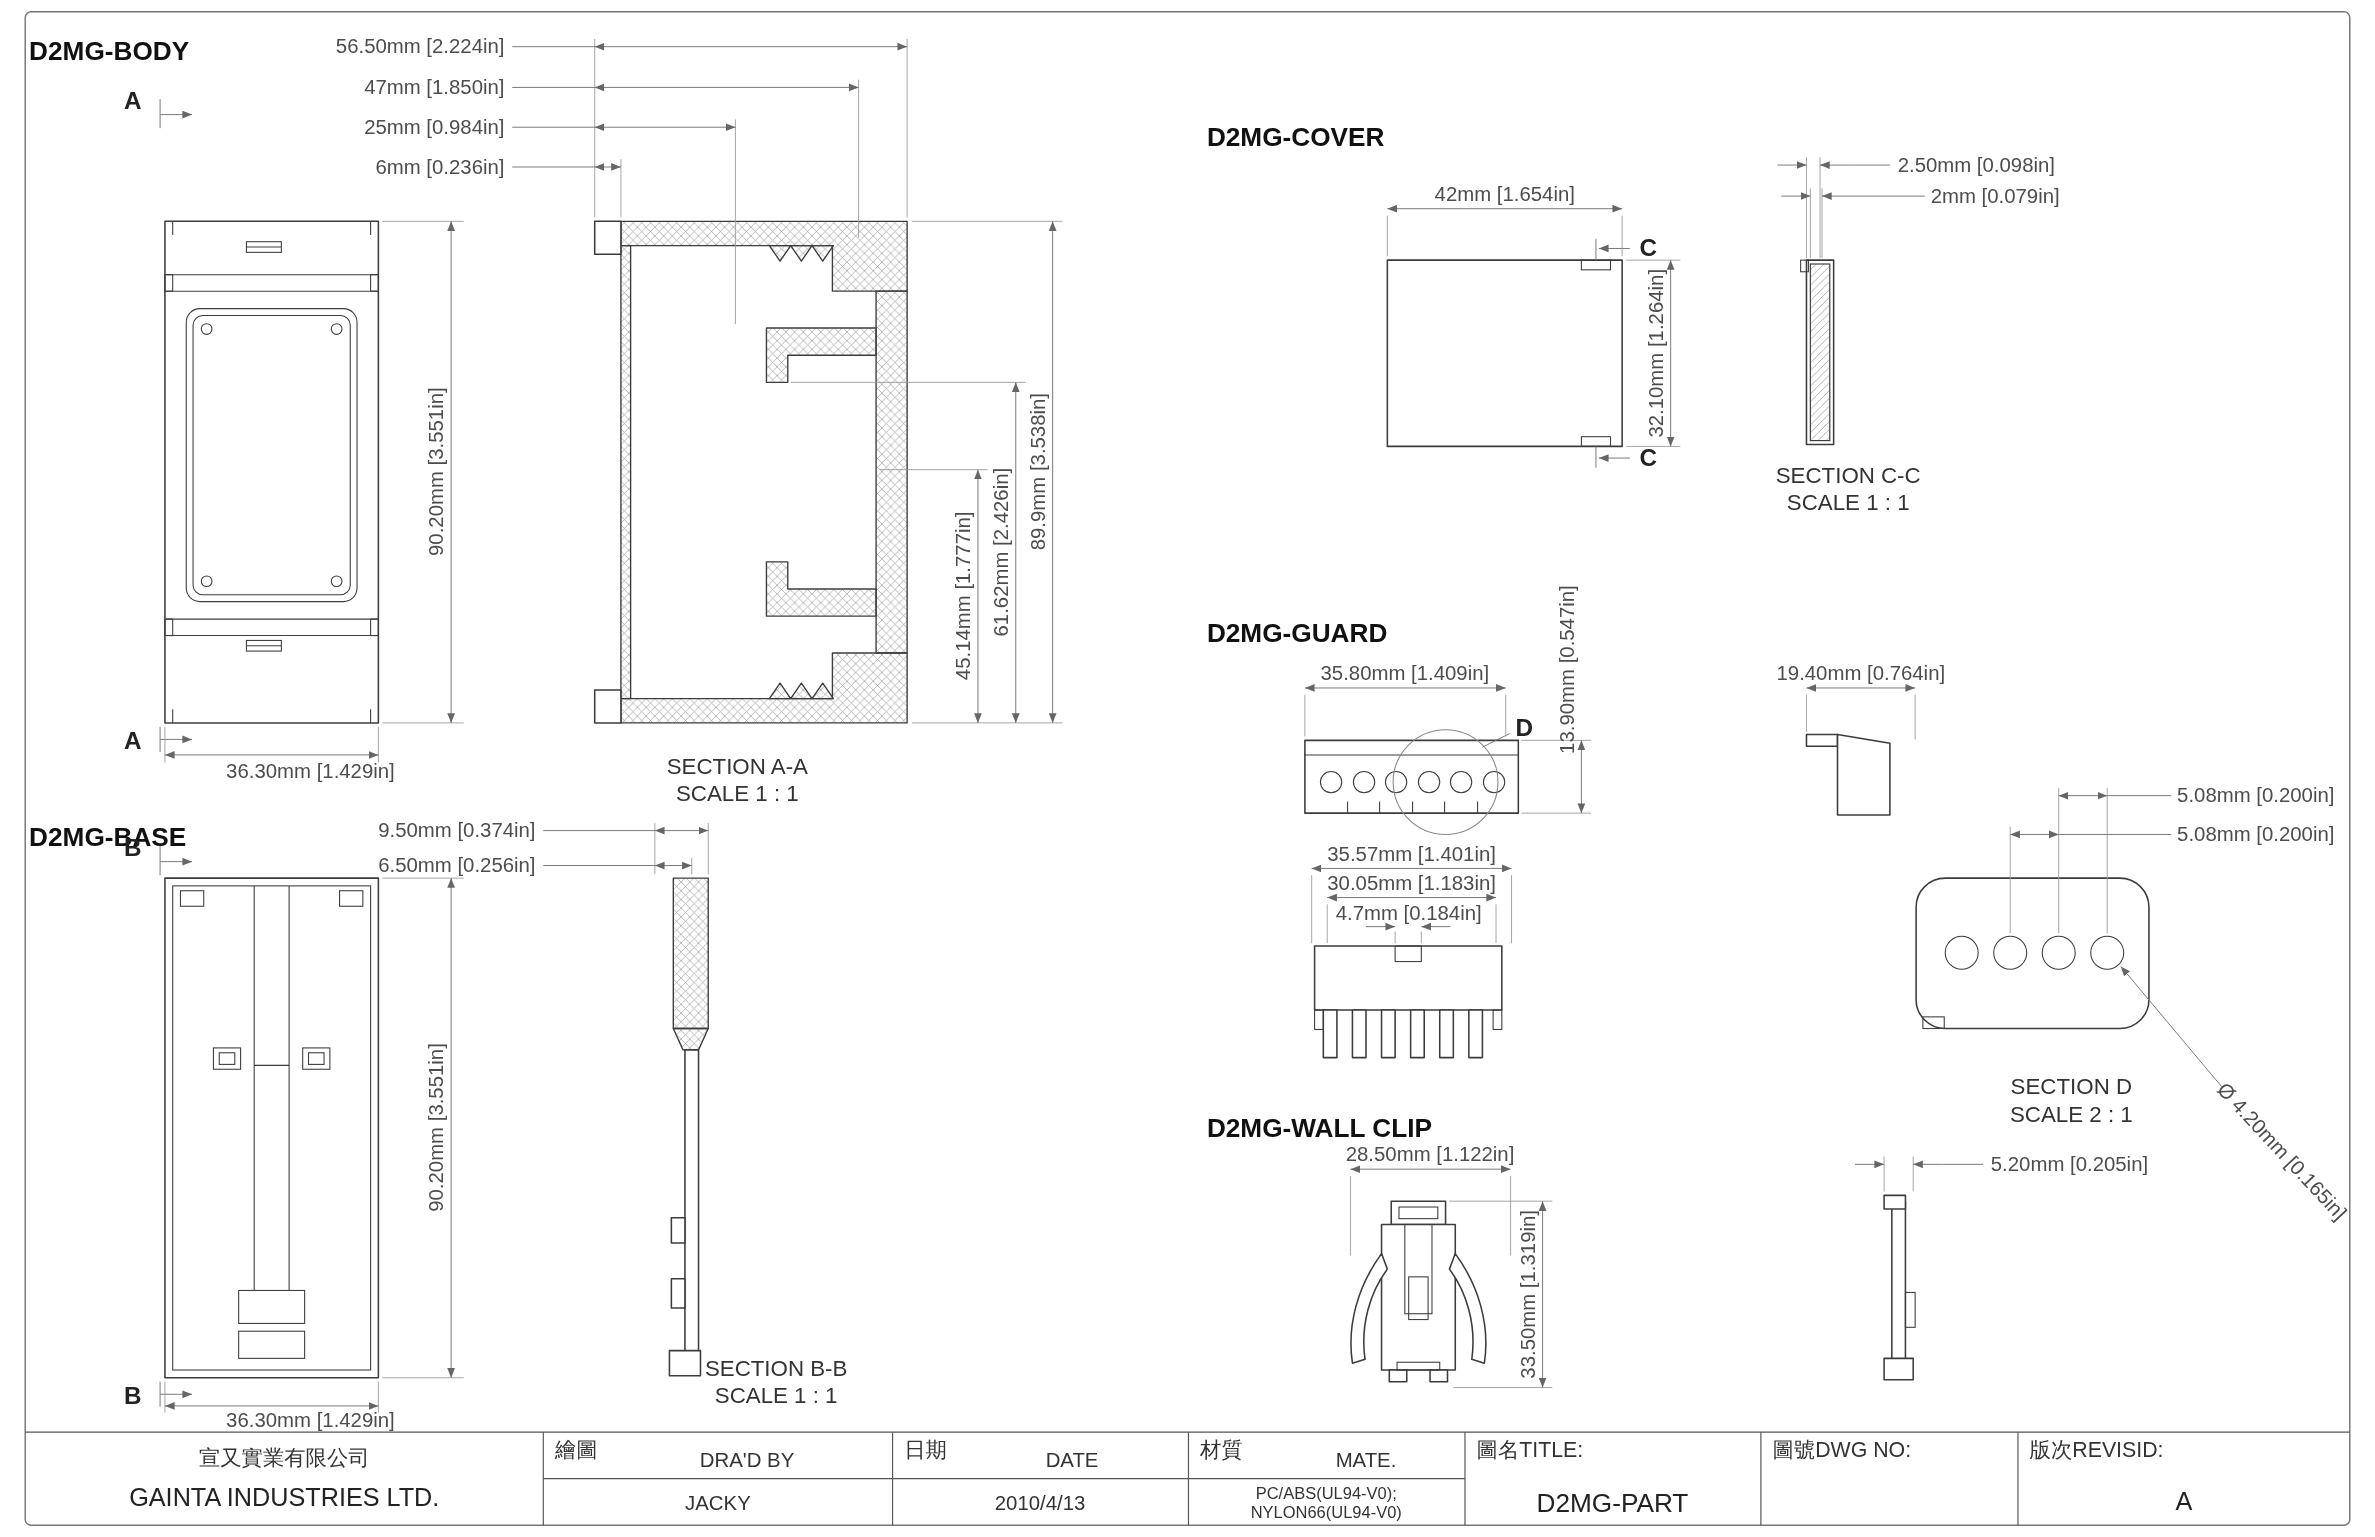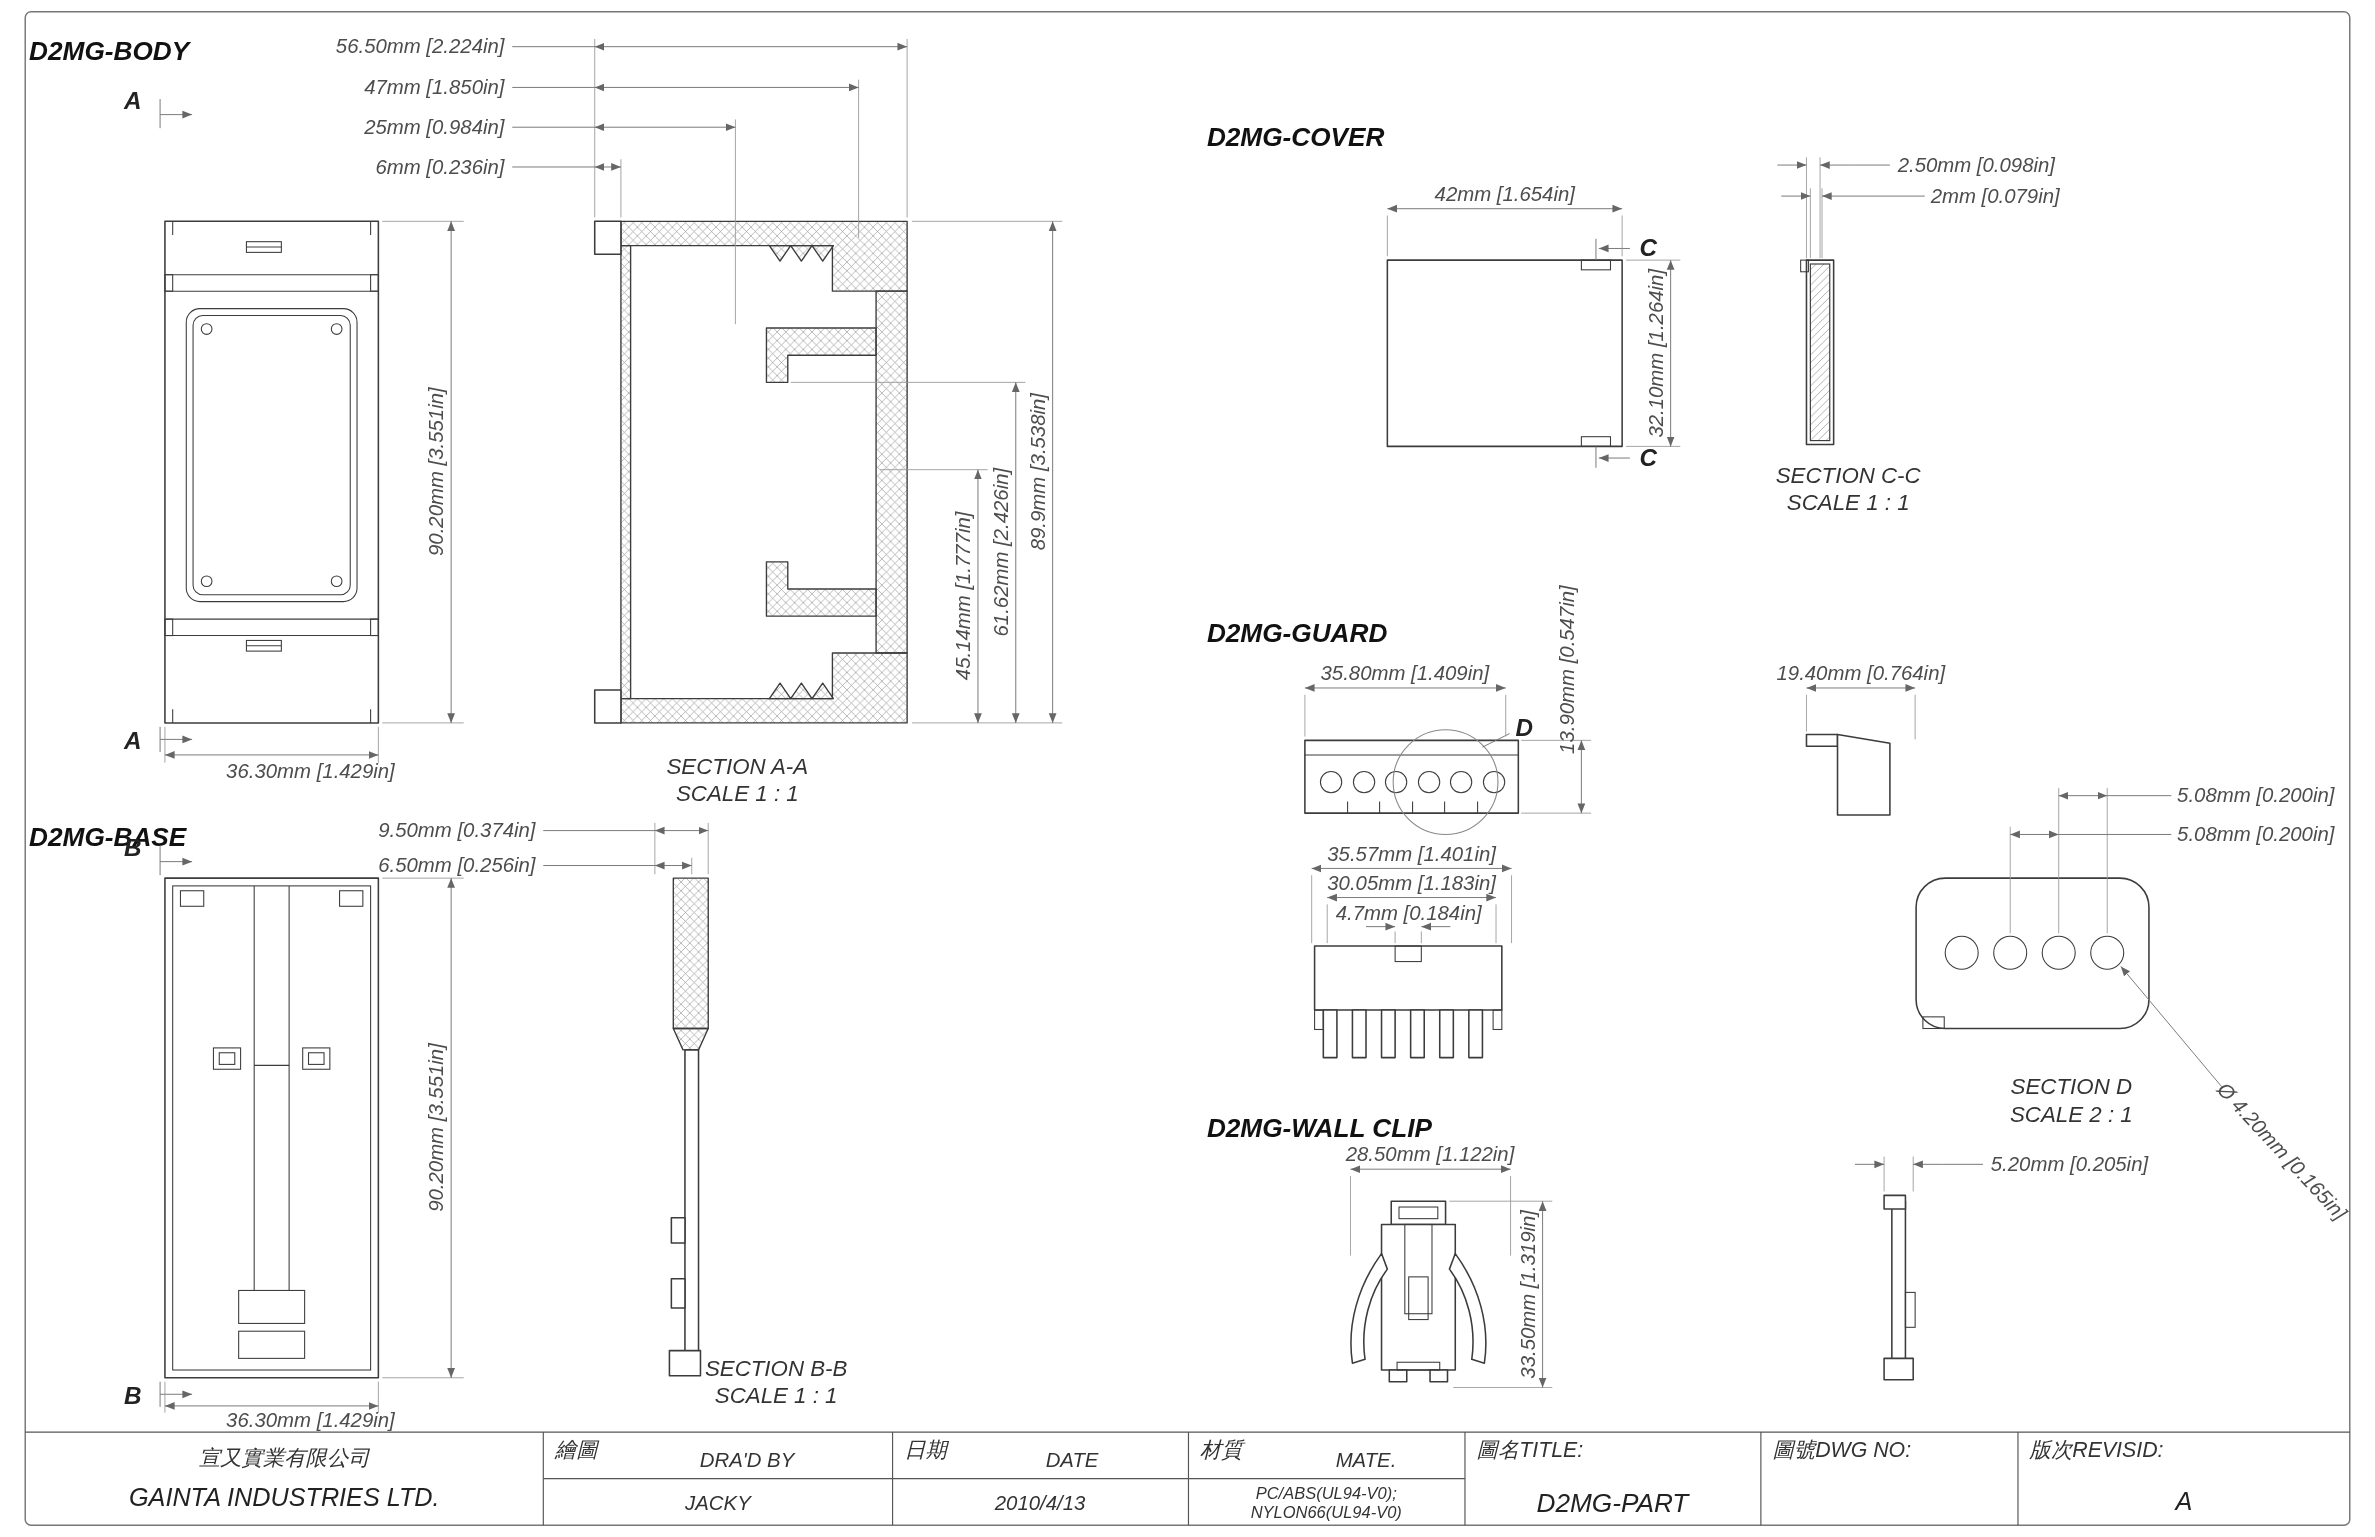--- a/index.html
+++ b/index.html
@@ -1,16 +1,16 @@
 <!DOCTYPE html>
 <html><head>
 <meta charset="utf-8">
 <style>
   html,body{margin:0;padding:0;background:#ffffff;}
-  .sheet{width:2375px;height:1537px;background:#ffffff;position:relative;overflow:hidden;font-style:italic;}
+  .sheet{width:2375px;height:1537px;background:#ffffff;position:relative;overflow:hidden;}
   svg{display:block;}
   text{font-family:"Liberation Sans","DejaVu Sans",sans-serif;fill:#4d4d4d;}
   .vt{font-size:27px;font-weight:bold;fill:#111;}
   .dim{font-size:21px;}
   .sec{font-size:23px;fill:#333;}
   .mk{font-size:25px;font-weight:bold;fill:#222;}
   .tbl{font-size:21px;fill:#333;}
   .tbs{font-size:17px;fill:#333;}
   .tbb{font-size:27px;fill:#222;}
   .cjk{font-size:22px;fill:#333;}

